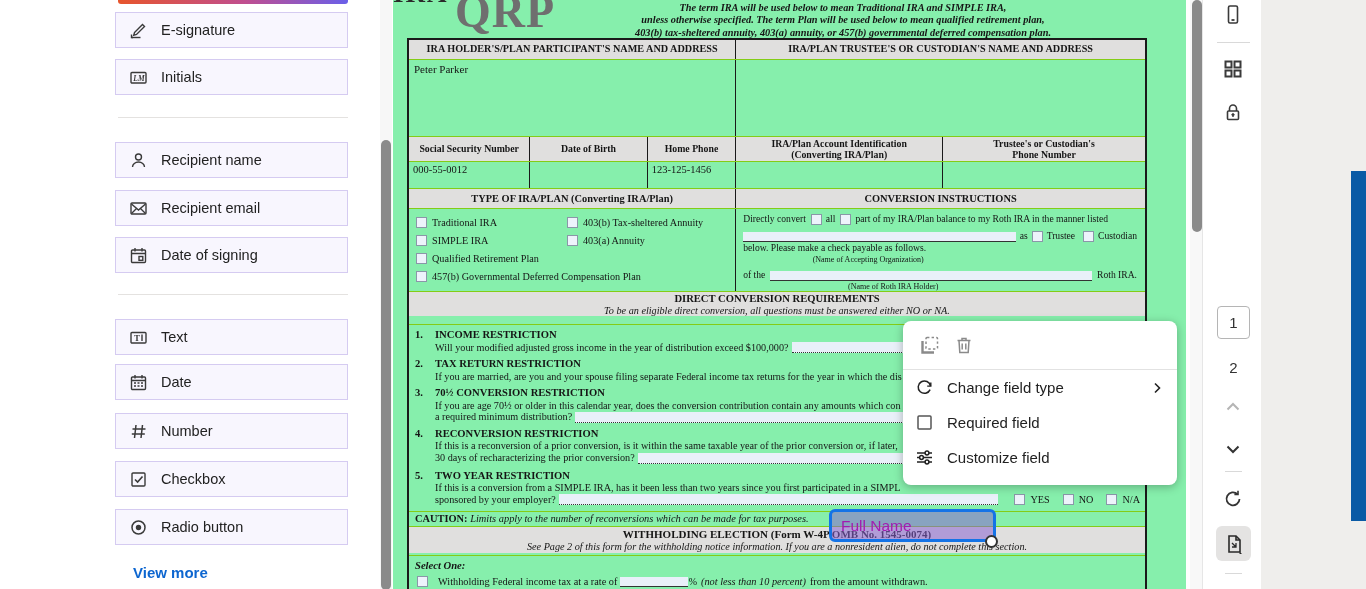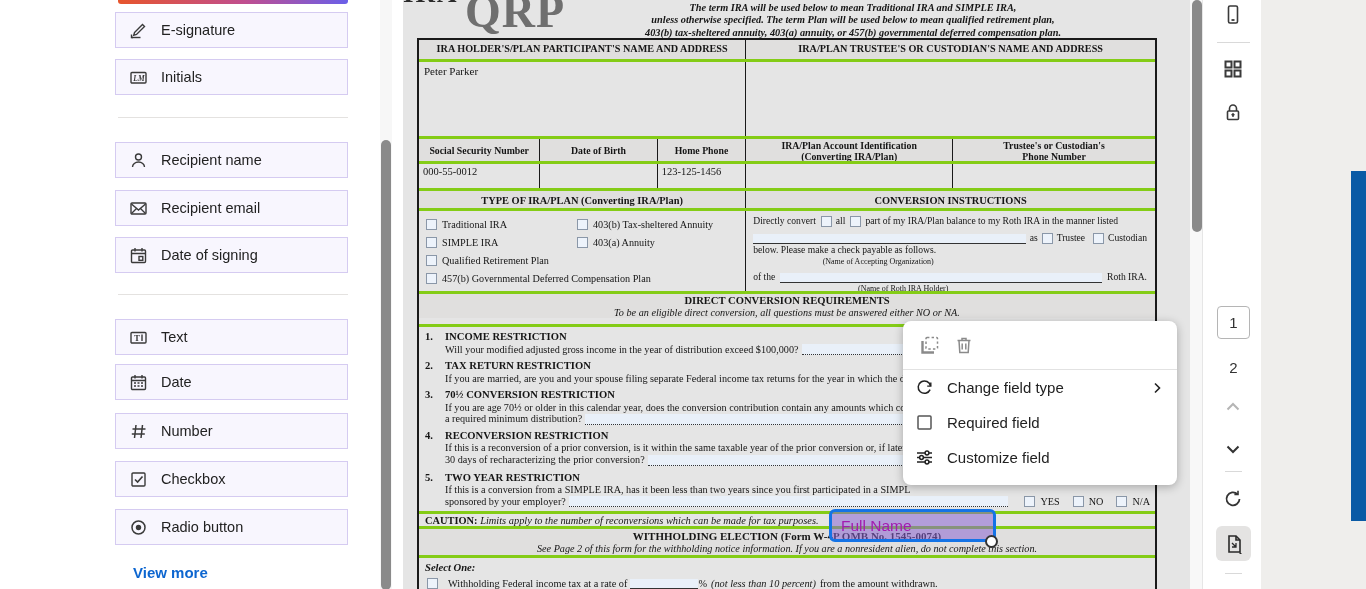--- a/index.html
+++ b/index.html
@@ -16,32 +16,32 @@
   .side-btn .ic { width:19px; height:19px; margin-right:13px; flex:0 0 auto; }
   .side-btn .lbl { font-size:14.5px; color:#222; }
   .side-div { position:absolute; left:118px; width:230px; height:1px; background:#e4e2e0; }
   .view-more { position:absolute; left:133px; top:564px; font-size:15px; font-weight:bold;
     color:#0d66d0; cursor:pointer; }
   .sb1-track { position:absolute; left:380px; top:0; width:12px; height:589px; background:#f7f7f7; }
   .sb1-thumb { position:absolute; left:381px; top:140px; width:10px; height:450px;
     background:#8a8a8a; border-radius:6px; }
 
   
-  #page { position:absolute; left:403px; top:0; width:793px; height:589px; background:#e5e5e5;
+  #page { position:absolute; left:393px; top:0; width:793px; height:589px; background:#86efac;
     overflow:hidden; font-family:"Liberation Serif", serif; color:#151515; }
   .cutword { position:absolute; left:0; top:0; width:72px; height:7px; overflow:hidden; }
   .cutword span { position:absolute; left:0; top:-22px; font-weight:bold; font-size:27px;
     letter-spacing:2px; color:#2a2a2a; font-family:"Liberation Serif",serif; }
   .logo { position:absolute; left:62px; top:-15px; font-weight:bold; font-size:46px;
     color:#6f6f6f; letter-spacing:1px; }
   .intro { position:absolute; left:150px; top:2px; width:600px; text-align:center;
     font-style:italic; font-weight:bold; font-size:10.3px; line-height:12.3px; }
 
   .dtable { position:absolute; left:14px; top:38px; width:740px; border:2px solid #1a1a1a; }
-  .trow { display:flex; border-top:3px solid #84cc16; }
+  .trow { display:flex; border-top:1px solid #84cc16; }
   .trow:first-child { border-top:none; }
   .tc { border-left:1px solid #1a1a1a; overflow:hidden; }
   .tc:first-child { border-left:none; }
   .hdr { background:#e0dfde; font-weight:bold; text-align:center; }
   .c-l { width:328px; } .c-r { width:412px; }
 
   .cb { display:inline-block; width:11px; height:11px; border:1px solid #8a97a8;
     background:#edf3fb; flex:0 0 auto; }
   .leader { flex:1 1 auto; height:11px; border-bottom:1px dotted #333; background:#e9f0f9; margin:0 3px; }
   .blank { display:inline-block; border-bottom:1px solid #333; background:#e9f0f9; height:10px; }

